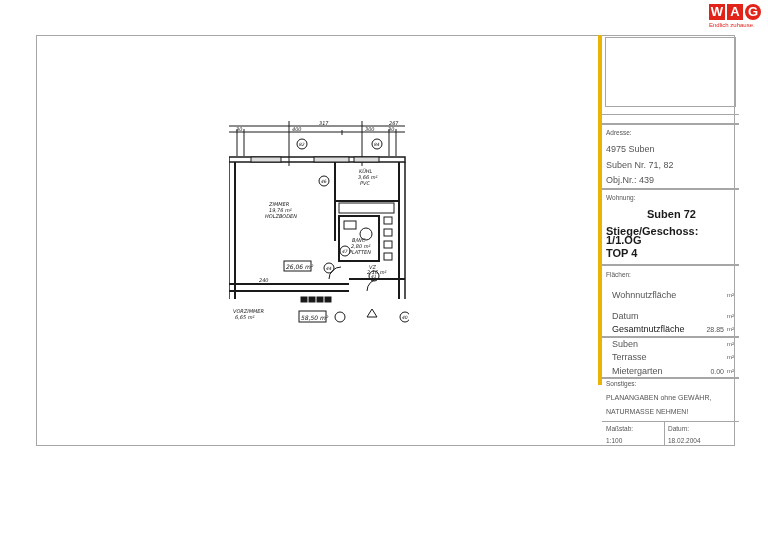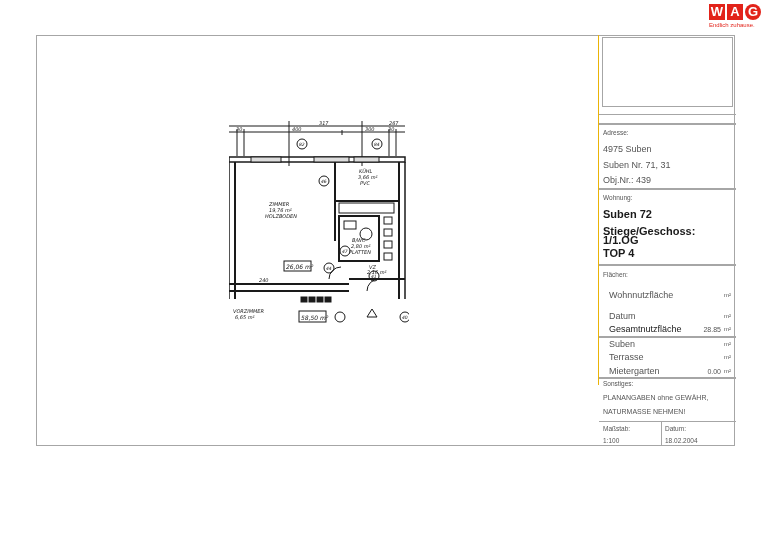--- a/index.html
+++ b/index.html
@@ -16,21 +16,21 @@
     .logo-box.g { border-radius: 50%; }
     .logo-tag { font-size: 6px; color: #e2231a; margin-top: 2px; white-space: nowrap; }
 
     .frame {
       position: absolute; left: 36px; top: 35px; width: 699px; height: 411px;
       border: 1px solid #a6a6a6; box-sizing: border-box;
     }
     .plan-area { position: absolute; left: 0; top: 0; width: 561px; height: 409px; }
     .title-block {
       position: absolute; left: 561px; top: -1px; width: 138px; height: 350px;
-      border-left: 1px solid #eab308; box-sizing: border-box;
+      border-left: 4px solid #eab308; box-sizing: border-box;
     }
     .tb-top { position: absolute; left: 0; top: 0; width: 137px; height: 88px; }
     .tb-top-inner {
       position: absolute; left: 3px; top: 2px; width: 131px; height: 70px;
       border: 1px solid #a6a6a6; box-sizing: border-box;
     }
     .hline { position: absolute; left: 0; width: 137px; height: 0; border-top: 1px solid #a6a6a6; }
     .hline.thick { border-top: 2px solid #a6a6a6; }
 
     .sec-label { position: absolute; left: 4px; font-size: 6.5px; color: #555; }
@@ -157,26 +157,26 @@
 
   <div class="title-block">
     <div class="tb-top">
       <div class="tb-top-inner"></div>
     </div>
     <div class="hline" style="top:79px;"></div>
     <div class="hline thick" style="top:88px;"></div>
 
     <div class="sec-label" style="top:94px;">Adresse:</div>
     <div class="txt" style="top:109px;">4975 Suben</div>
-    <div class="txt" style="top:125px;">Suben Nr. 71, 31</div>
+    <div class="txt" style="top:125px;">Suben Nr. 71, 82</div>
     <div class="txt" style="top:140px;">Obj.Nr.: 439</div>
     <div class="hline thick" style="top:153px;"></div>
 
     <div class="sec-label" style="top:159px;">Wohnung:</div>
-    <div class="bold" style="top:173px;">Suben 72</div>
+    <div class="bold" style="top:173px;margin-left:41px;">Suben 72</div>
     <div class="bold" style="top:190px;">Stiege/Geschoss:</div>
     <div class="bold" style="top:199px;">1/1.OG</div>
     <div class="bold" style="top:212px;">TOP 4</div>
     <div class="hline thick" style="top:229px;"></div>
 
     <div class="sec-label" style="top:236px;">Flächen:</div>
     <div class="row" style="top:255px;">
       <span class="lbl">Wohnnutzfläche</span>
       <span class="val"></span>
       <span class="unit">m²</span>

